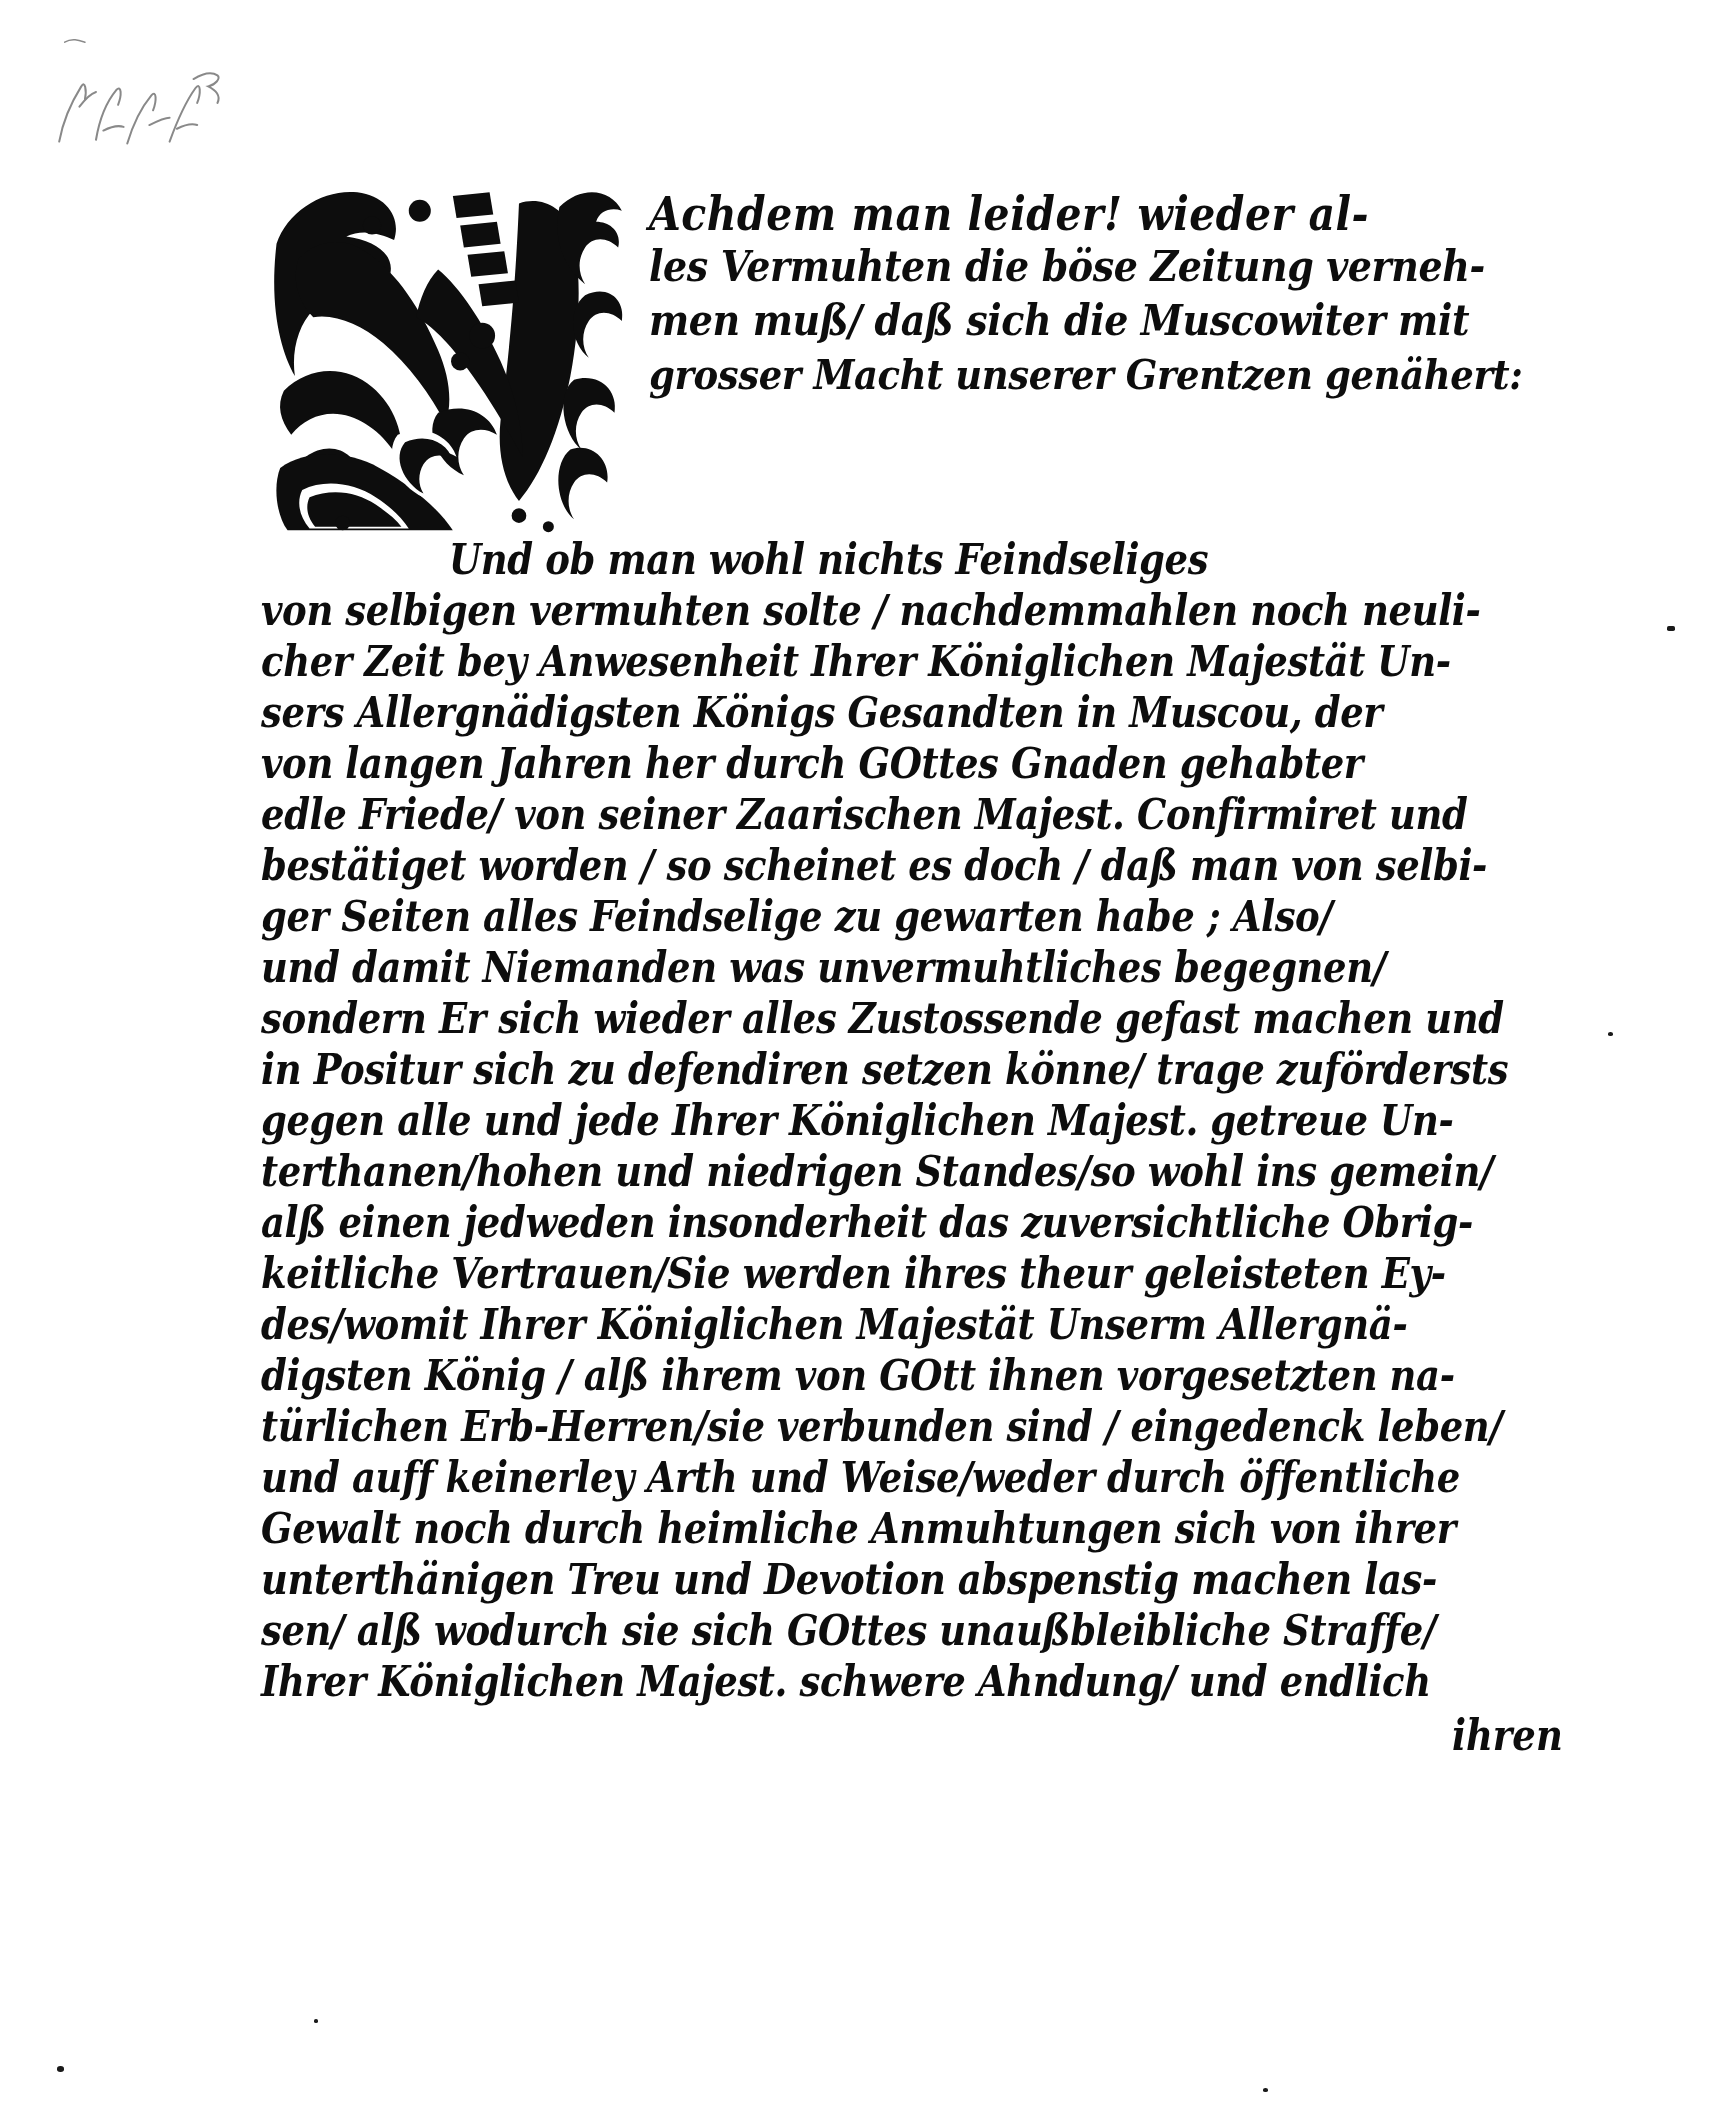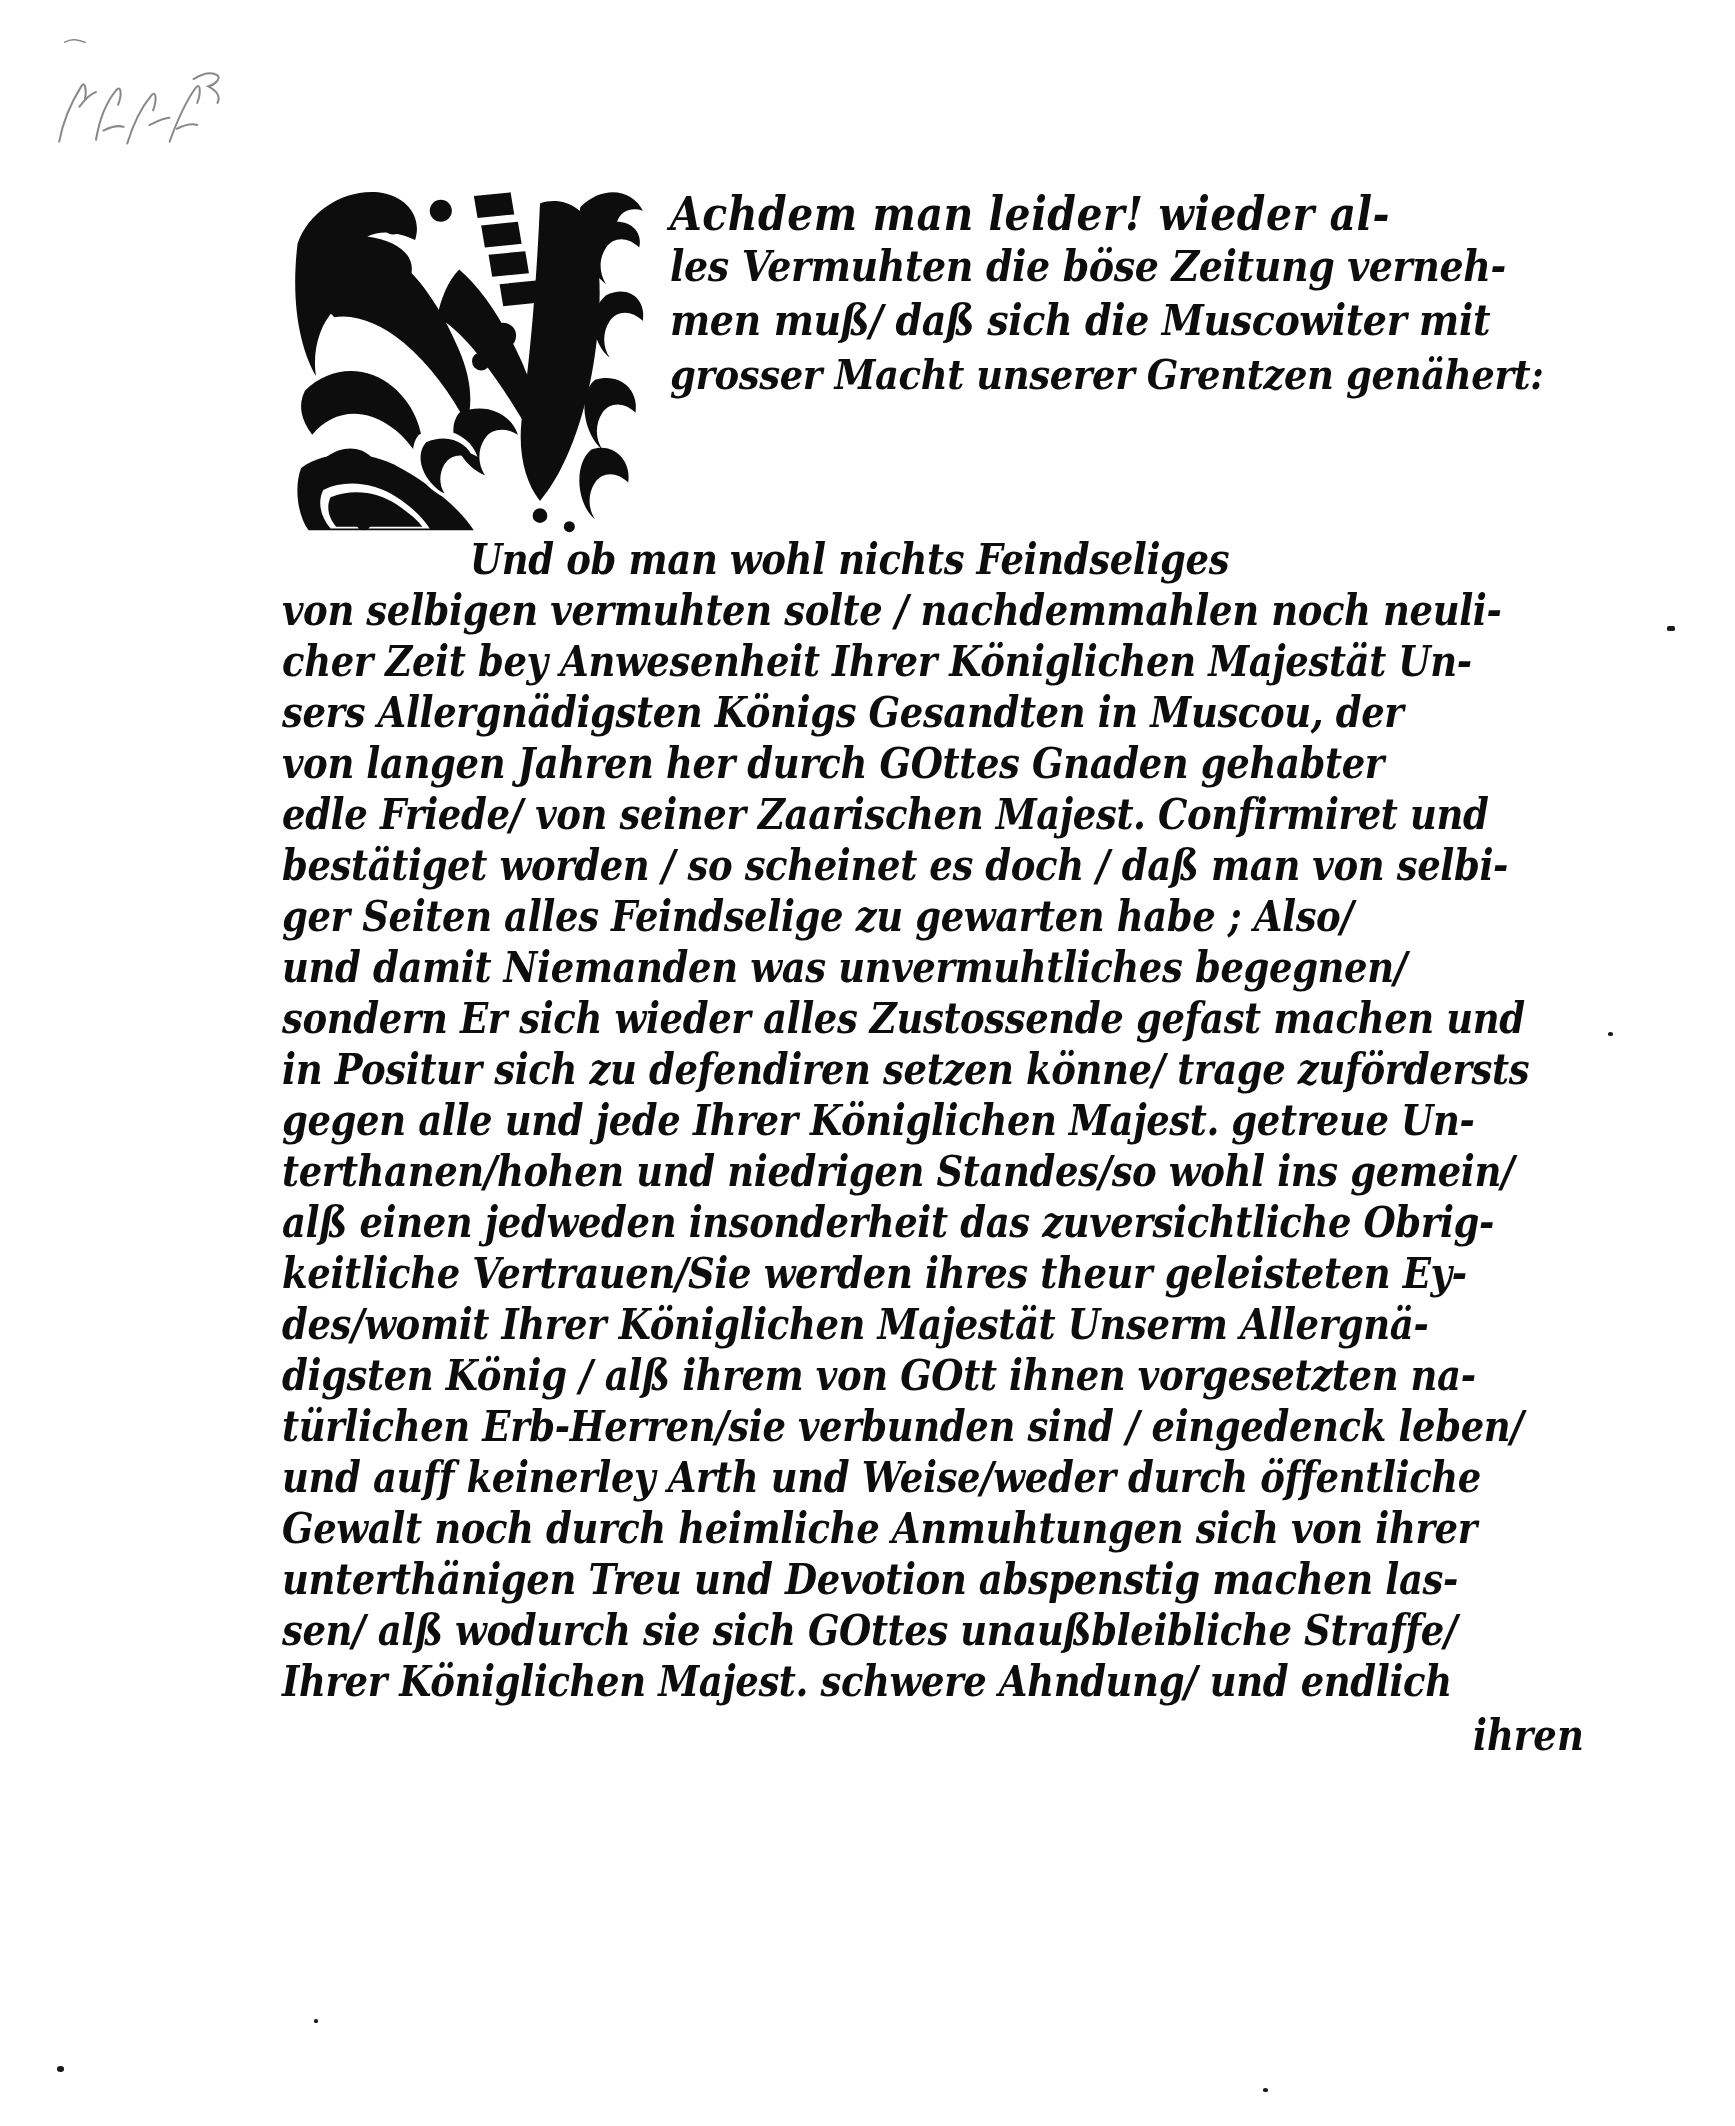--- a/index.html
+++ b/index.html
@@ -32,21 +32,21 @@
     top: 22px;
     width: 222px;
     height: 138px;
     opacity: 0.55;
   }
   #handwriting svg { display: block; }
 
   
   #textblock {
     position: absolute;
-    left: 282px;
+    left: 261px;
     top: 174px;
     width: 1311px;
   }
 
   
   #dropcap {
     float: left;
     width: 369px;
     height: 360px;
     margin: 0 9.2px 0 0;

